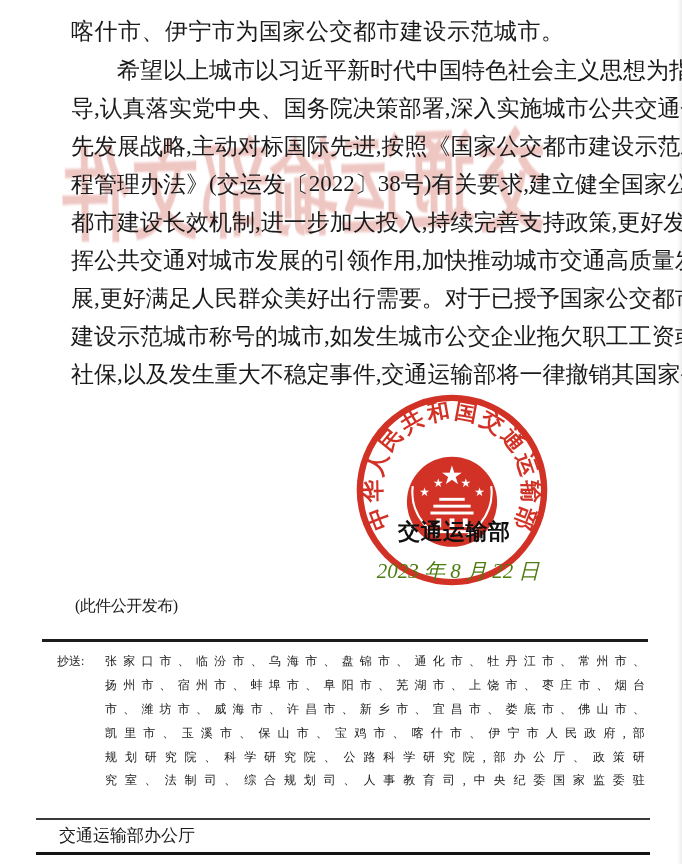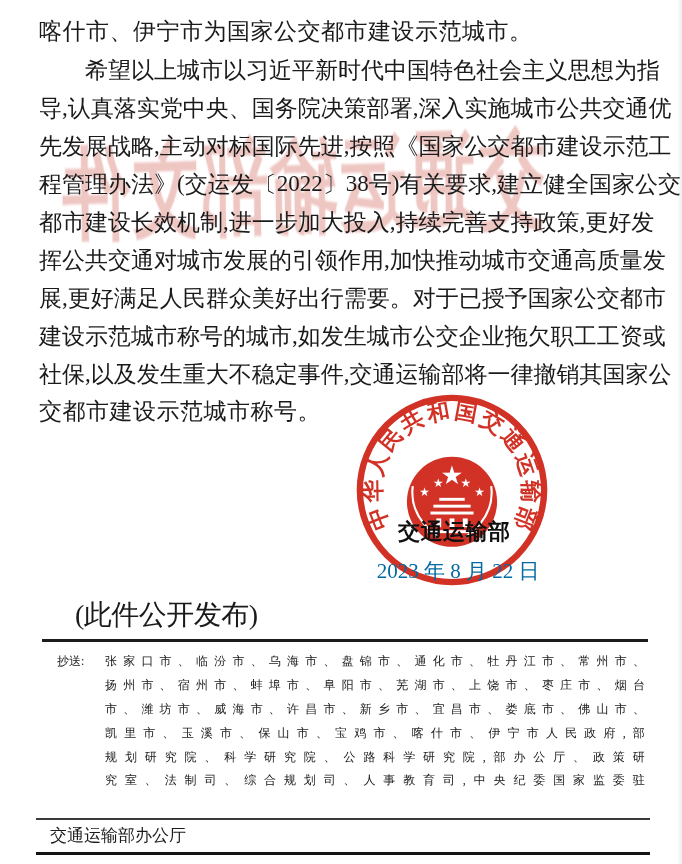--- a/index.html
+++ b/index.html
@@ -13,44 +13,44 @@
   
   .watermark{
     position:absolute;left:62px;top:150px;width:478px;height:120px;
     font-size:66px;font-weight:700;letter-spacing:2px;white-space:nowrap;
     color:#c8453a;opacity:.30;filter:blur(0.6px);
     transform:scaleX(-1.02) scaleY(1.55) rotate(1.2deg);transform-origin:center;
     font-family:"Liberation Serif","DejaVu Serif",serif;z-index:1;
   }
   
   .body-text{position:absolute;left:39px;top:13px;width:606px;z-index:2;font-size:23px;}
-  .line{height:38px;display:flex;justify-content:space-between;align-items:center;}
+  .line{height:38px;display:flex;justify-content:space-between;align-items:center;margin-left:32px;}
   .line.plain{display:block;line-height:38px;letter-spacing:.5px;}
   .line span{display:inline-block;}
   
   .seal{position:absolute;left:354px;top:392px;width:196px;height:196px;
     mix-blend-mode:multiply;opacity:.94;z-index:3;}
   .seal-overlay{position:absolute;left:398px;top:517px;width:112px;z-index:4;
     font-size:22px;font-weight:700;letter-spacing:0;color:#101010;
     display:flex;justify-content:space-between;
     font-family:"Liberation Sans","DejaVu Sans",sans-serif;}
   .seal-date{position:absolute;left:366px;top:557px;width:184px;z-index:4;
-    text-align:center;font-size:21px;color:#0369a1;}
+    text-align:center;font-size:21px;color:#4d7c0f;font-style:italic;}
   
-  .notice{position:absolute;left:75px;top:596px;font-size:28px;letter-spacing:-.5px;z-index:2;}
+  .notice{position:absolute;left:75px;top:596px;font-size:16px;letter-spacing:-.5px;z-index:2;}
   
   .cc-rule{position:absolute;left:42px;top:639px;width:606px;height:2.5px;background:#1c1c1c;z-index:2;}
   .cc{position:absolute;left:57px;top:650px;width:588px;z-index:2;font-size:12px;}
   .cc-label{position:absolute;left:0;top:0;line-height:23.8px;font-weight:400;}
   .cc-lines{padding-left:48px;}
   .ccline{height:23.8px;display:flex;justify-content:space-between;align-items:center;}
   .ccline.plain{display:block;line-height:23.8px;}
   
   .footer-rule-1{position:absolute;left:36px;top:818px;width:614px;height:1.5px;background:#3a3a3a;z-index:2;}
-  .footer-row{position:absolute;left:50px;top:824px;width:557px;display:flex;
+  .footer-row{position:absolute;left:59px;top:824px;width:557px;display:flex;
     justify-content:space-between;font-size:17px;z-index:2;align-items:center;}
   .footer-rule-2{position:absolute;left:36px;top:852px;width:614px;height:3px;background:#141414;z-index:2;}
 </style>
 </head>
 <body>
 
 <div class="page">
 
   <div class="watermark">交通运输部文件</div>
 
@@ -328,21 +328,20 @@
         <span>将</span>
         <span>一</span>
         <span>律</span>
         <span>撤</span>
         <span>销</span>
         <span>其</span>
         <span>国</span>
         <span>家</span>
         <span>公</span>
       </div>
-      <div class="line plain">交都市建设示范城市称号。</div>
     </div>
 
   <svg class="seal" viewBox="-100 -100 200 200" xmlns="http://www.w3.org/2000/svg">
     <defs>
       <path id="ringPath" d="M -63.2 36.5 A 73 73 0 1 1 63.2 36.5" fill="none"></path>
     </defs>
     <circle cx="0" cy="0" r="94" fill="none" stroke="#cf2418" stroke-width="6.5"></circle>
     <text font-size="23" font-weight="bold" fill="#cf2418" font-family="Liberation Sans, DejaVu Sans, sans-serif">
       <textPath href="#ringPath" startOffset="0" textLength="306" lengthAdjust="spacing">中华人民共和国交通运输部</textPath>
     </text>

